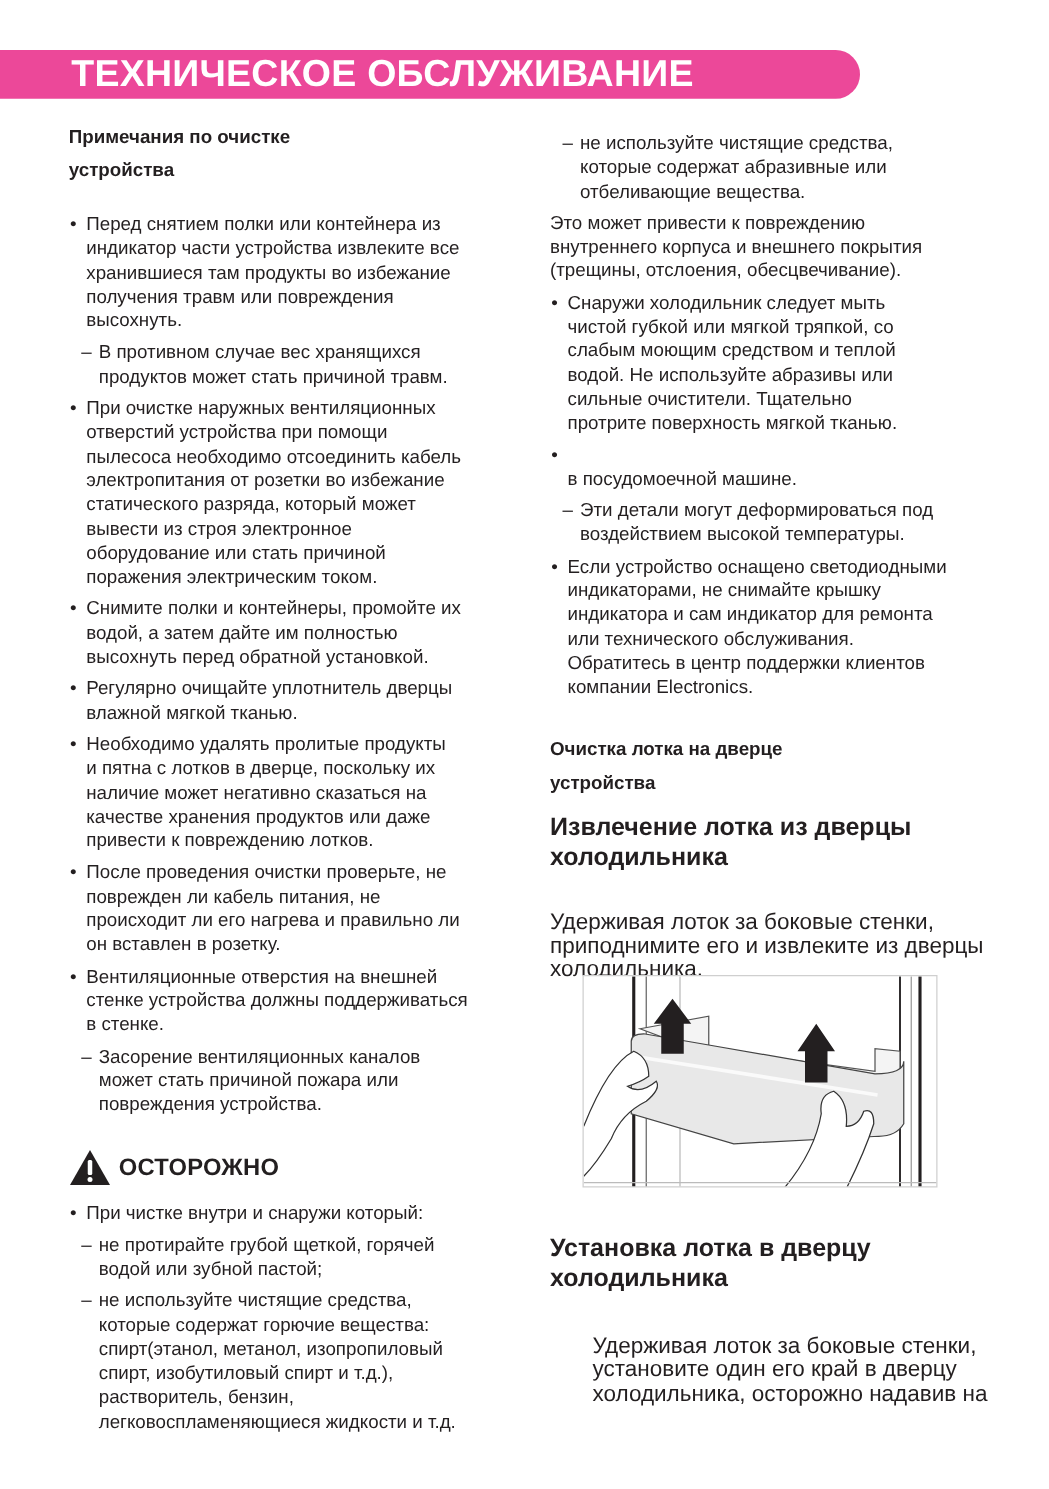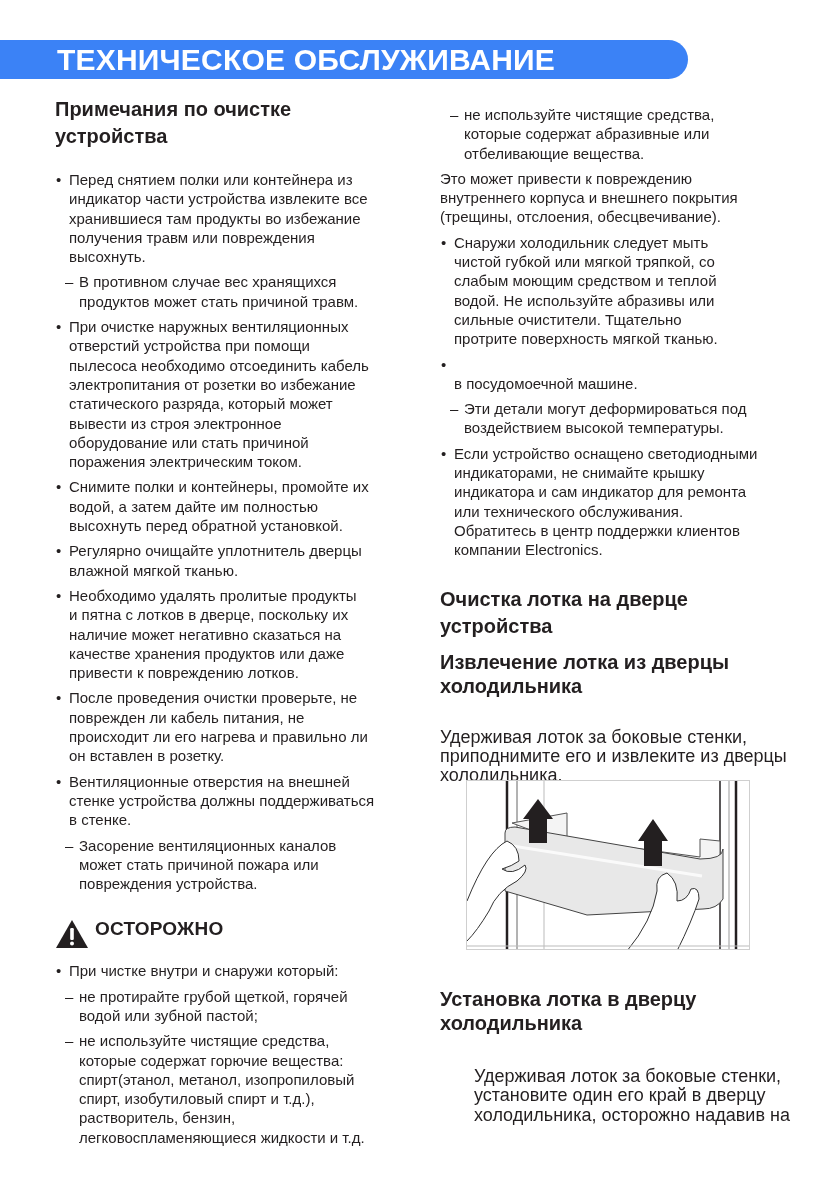--- a/index.html
+++ b/index.html
@@ -14,21 +14,21 @@
       overflow: hidden;
       font-family: "Liberation Sans", sans-serif;
       color: #231f20;
     }
     .header-bar {
       position: absolute;
       left: 0;
       top: 40px;
       width: 688px;
       height: 39px;
-      background: #3b82f6;
+      background: #ec4899;
       border-radius: 0 20px 20px 0;
       text-align: center;
     }
     .header-title {
       position: absolute;
       left: 57px;
       top: 2px;
       font-size: 30px;
       font-weight: bold;
       color: #ffffff;
@@ -38,21 +38,21 @@
     }
     .col {
       position: absolute;
       font-size: 15px;
       line-height: 19.3px;
     }
     .col-left { left: 55px; top: 96px; width: 360px; }
     .col-right { left: 440px; top: 105px; width: 360px; }
 
     h2.sec {
-      font-size: 20px;
+      font-size: 15px;
       line-height: 27px;
       font-weight: bold;
       margin: 0;
     }
     h3.sub {
       font-size: 20px;
       line-height: 24px;
       font-weight: bold;
       margin: 0;
     }
@@ -73,21 +73,21 @@
     }
     .dash .dsym {
       position: absolute;
       left: 10px;
       top: 0;
     }
     .plain { margin: 0 0 6px 0; }
 
     .caution-row {
       display: flex;
-      align-items: flex-start;
+      align-items: center;
       gap: 6px;
       margin: 26px 0 12px 0;
     }
     .caution-label {
       font-size: 19px;
       font-weight: bold;
       letter-spacing: 0.2px;
     }
 
     .figure {

